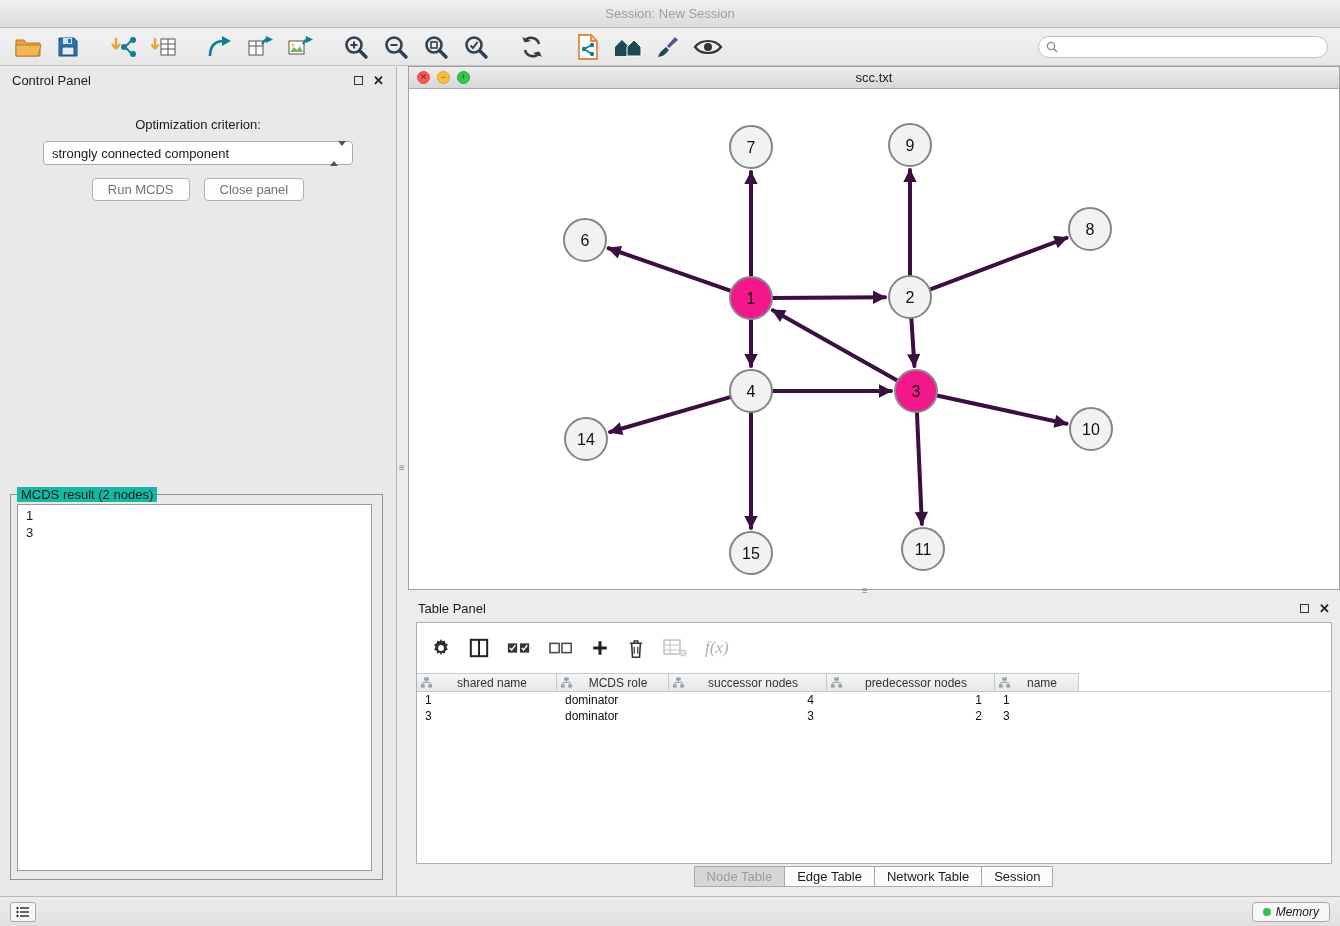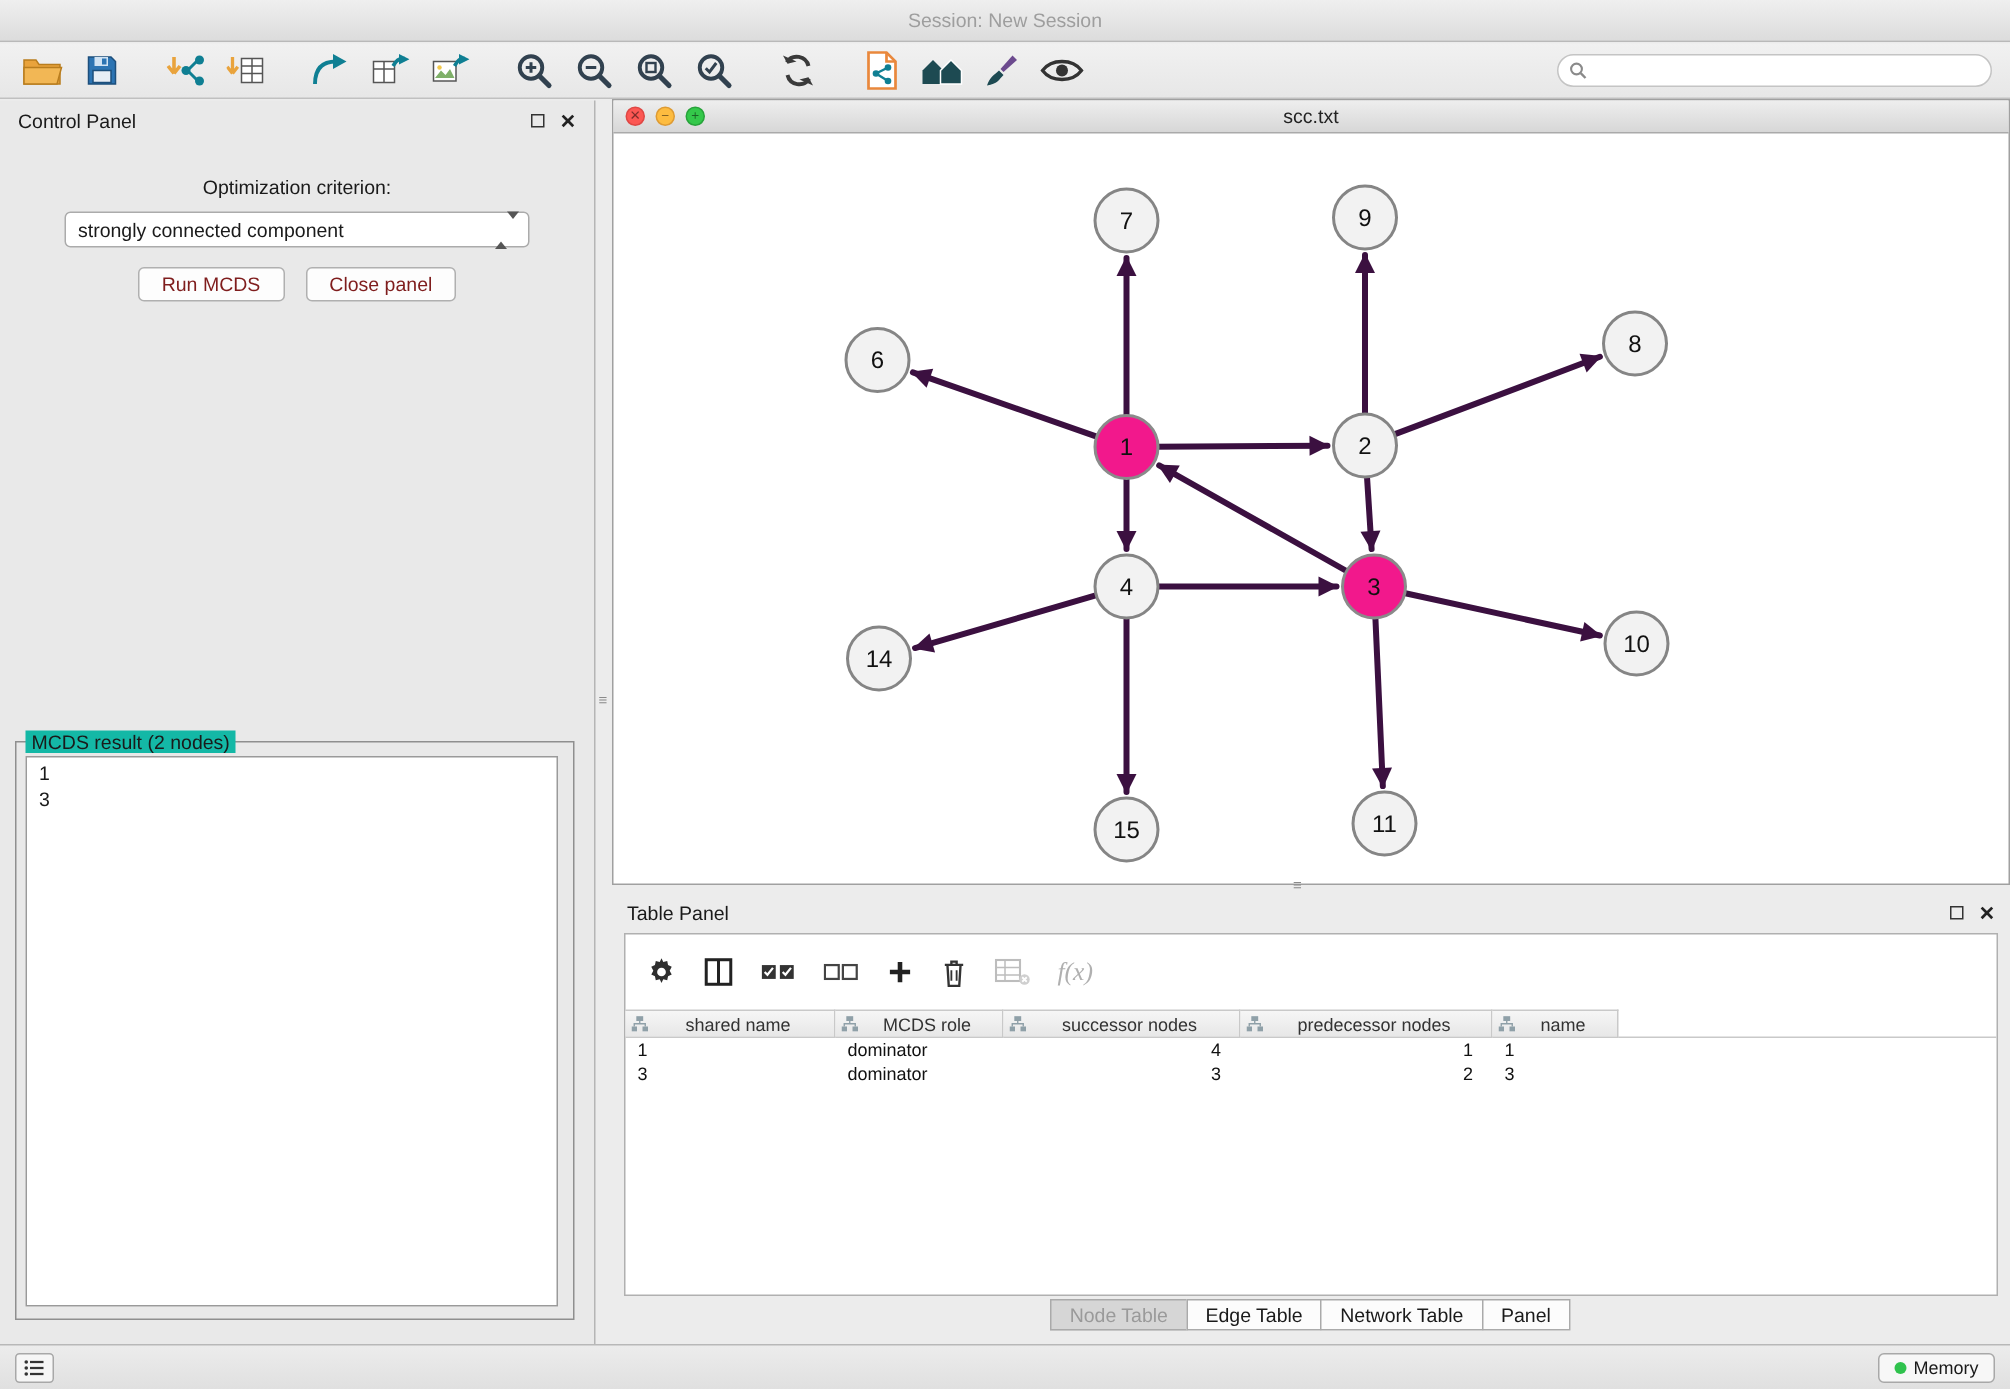--- a/index.html
+++ b/index.html
@@ -41,21 +41,21 @@
   #opt-select { position:relative; margin:9px auto 0; width:310px; height:24px; background:#fff;
     border:1px solid #ababab; border-radius:4px; display:flex; align-items:center;
     padding:0 22px 0 8px; font-size:13px; }
   .stepper { position:absolute; right:6px; top:4px; }
   .stepper .up { width:0; height:0; border-left:4px solid transparent; border-right:4px solid transparent;
     border-bottom:5px solid #555; margin-bottom:3px; }
   .stepper .down { width:0; height:0; border-left:4px solid transparent; border-right:4px solid transparent;
     border-top:5px solid #555; }
   #cp-buttons { display:flex; justify-content:center; gap:14px; margin-top:13px; }
   .btn { background:#fdfdfd; border:1px solid #b0b0b0; border-radius:4px; padding:3px 15px;
-    font-size:13px; color:#7f1d1d; font-family:"Liberation Sans",sans-serif; }
+    font-size:13px; color:#737373; font-family:"Liberation Sans",sans-serif; }
   #mcds-fieldset { position:absolute; left:10px; right:13px; top:427px; bottom:16px;
     border:1px solid #8f8f8f; }
   #mcds-legend { position:absolute; top:-8px; left:6px; background:#14b8a6; padding:0 4px; font-size:13px; }
   #mcds-result-body { position:absolute; left:6px; right:10px; top:9px; bottom:8px;
     background:#fff; border:1px solid #9a9a9a; padding:2px 8px; font-size:13px; line-height:17px; overflow:hidden; }
 
   
   #network-view { position:absolute; left:408px; top:66px; width:932px; height:524px;
     background:#fff; border:1px solid #a0a0a0; }
   #nv-titlebar { height:22px; background:linear-gradient(#eeeeee,#d7d7d7); border-bottom:1px solid #aaa;
@@ -92,21 +92,21 @@
   .tbl-tab { border:1px solid #aaa; background:#fcfcfc; padding:2px 12px; font-size:13px; margin-left:-1px; color:#1a1a1a; }
   .tbl-tab.active { background:#d6d6d6; color:#9a9a9a; }
 
   
   #status-bar { position:absolute; left:0; right:0; bottom:0; height:30px;
     background:linear-gradient(#ececec,#e0e0e0); border-top:1px solid #b8b8b8;
     display:flex; align-items:center; padding:0 10px; }
   #status-menu-button { width:26px; height:20px; border:1px solid #a8a8a8; border-radius:3px;
     background:#f6f6f6; display:flex; align-items:center; justify-content:center; }
   #memory-button { margin-left:auto; height:20px; border:1px solid #a8a8a8; border-radius:4px;
-    background:#f7f7f7; display:flex; align-items:center; gap:5px; padding:0 10px; font-size:12px; }
+    background:#f7f7f7; display:flex; align-items:center; gap:5px; padding:0 10px; font-size:12px;font-style:italic; }
   .green-dot { width:8px; height:8px; border-radius:50%; background:#2fc24d; display:inline-block; }
 </style>
 </head>
 <body>
 
 <div id="titlebar">Session: New Session</div>
 
 <div id="toolbar">
   <div class="tb-group">
     <div class="icon-btn">
@@ -482,21 +482,21 @@
           <div class="nt-cell right" style="width: 158px; text-align: right;">3</div>
           <div class="nt-cell right" style="width: 168px; text-align: right;">2</div>
           <div class="nt-cell" style="width: 84px; text-align: left;">3</div>
         </div>
       </div>
   </div>
   <div id="table-tabs">
       <div class="tbl-tab active">Node Table</div>
       <div class="tbl-tab">Edge Table</div>
       <div class="tbl-tab">Network Table</div>
-      <div class="tbl-tab">Panel</div>
+      <div class="tbl-tab">Session</div>
     </div>
 </div>
 
 <div id="status-bar">
   <span id="status-menu-button">
     <svg width="14" height="12" viewBox="0 0 14 12">
         <circle cx="1.5" cy="2" r="1.2" fill="#333"></circle>
         <circle cx="1.5" cy="6" r="1.2" fill="#333"></circle>
         <circle cx="1.5" cy="10" r="1.2" fill="#333"></circle>
         <line x1="4" y1="2" x2="13" y2="2" stroke="#333" stroke-width="1.5"></line>

